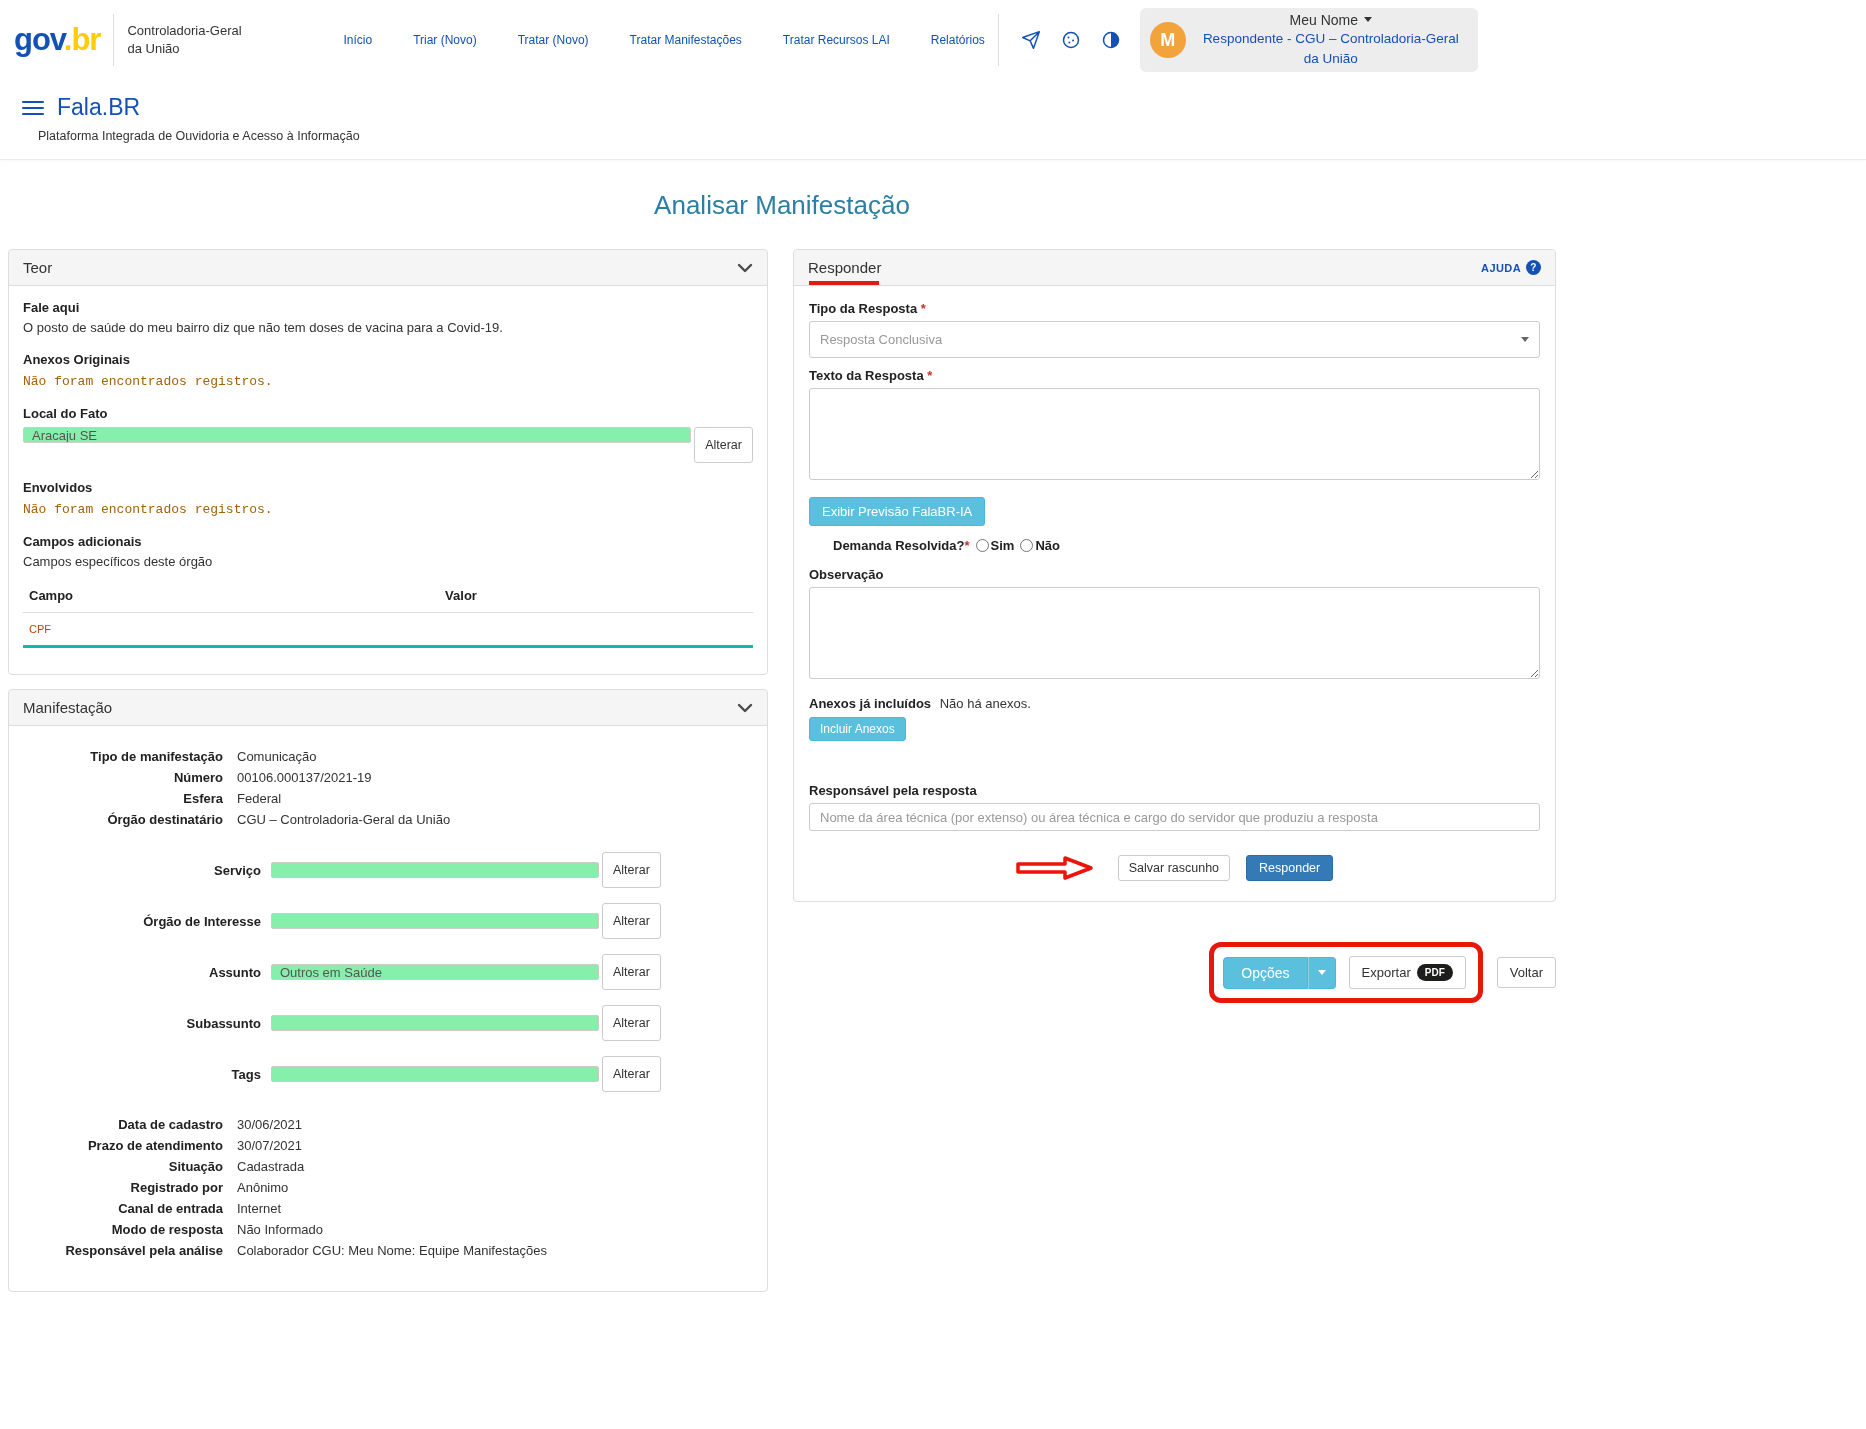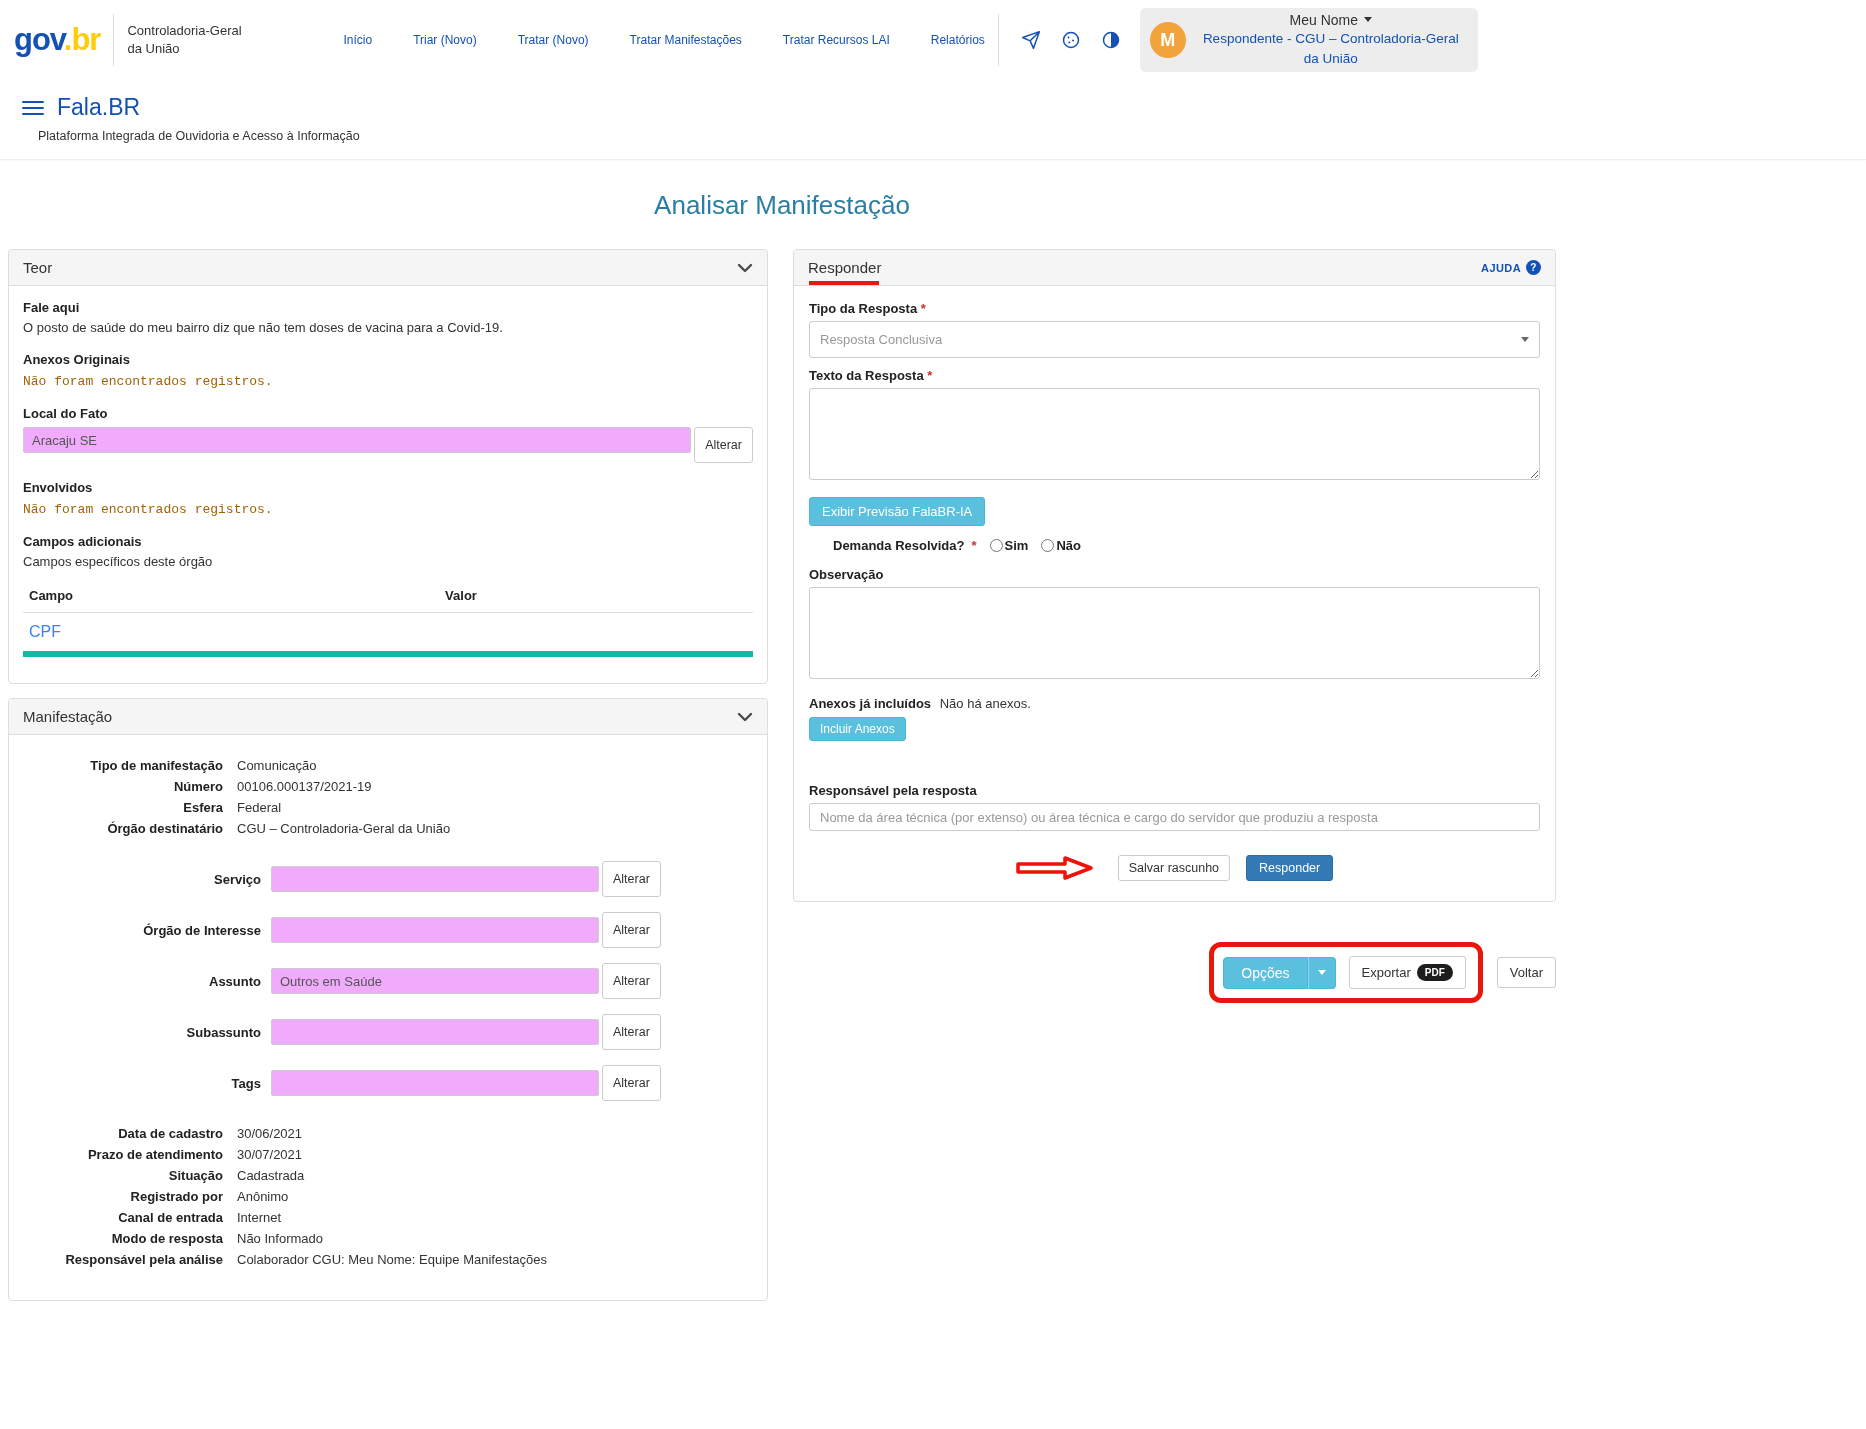--- a/index.html
+++ b/index.html
@@ -54,33 +54,33 @@
   .panel-title { font-size:15px; }
   .chevron-btn { background:none; border:none; cursor:pointer; display:flex; align-items:center; }
   .panel-body { padding:14px 14px 26px; }
 
   .block-label { font-weight:bold; font-size:13px; color:#222; }
   .block-text { font-size:13px; margin-top:5px; }
   .block-muted { color:#a16207; font-size:13px; margin-top:7px;font-family:Liberation Mono, monospace; }
   .mt { margin-top:17px; }
 
   .input-row { display:flex; margin-top:6px; }
-  .gray-input { background:#f0abfc; border:1px solid #ccc; height:26px; padding:2px 8px; color:#555; font-size:13px; border-radius:2px; }
+  .gray-input { background:#86efac; border:1px solid #ccc; height:16px; padding:2px 8px; color:#555; font-size:13px; border-radius:2px; }
   .input-row .gray-input { flex:1; }
   .btn { cursor:pointer; border-radius:3px; }
   .btn-default { background:#fff; border:1px solid #ccc; color:#333; font-size:12.5px; padding:5px 10px; }
   .btn-alterar { margin-left:3px; height:36px; padding:0 10px; font-size:12.5px; flex-shrink:0; }
   .btn-teal { background:#5BC0DE; border:1px solid #46b8da; color:#fff; font-size:13px; padding:6px 12px; }
   .btn-sm { font-size:12px; padding:4px 10px; }
   .btn-primary { background:#337AB7; border:1px solid #2e6da4; color:#fff; font-size:12.5px; padding:5px 12px; }
 
   .campos-table { width:100%; border-collapse:collapse; margin-top:10px; }
   .campos-table th { text-align:left; font-size:13px; color:#222; padding:9px 6px; border-bottom:1px solid #ddd; font-weight:bold; }
   .campos-table th:first-child { width:57%; }
-  .campos-table td { font-size:16px; color:#3b82f6; padding:10px 6px; border-bottom:6px solid #14b8a6; }
+  .campos-table td { font-size:11px; color:#c2410c; padding:10px 6px; border-bottom:3px solid #14b8a6; }
 
   
   .m-body { padding:20px 14px 30px; }
   .m-row { display:flex; align-items:center; min-height:21px; }
   .m-label { width:200px; text-align:right; font-weight:bold; font-size:13px; color:#222; flex-shrink:0; }
   .m-value { margin-left:14px; font-size:13px; color:#333; }
   .m-group-gap { height:22px; }
   .m-edit + .m-edit { margin-top:15px; }
   .m-edit .m-label { width:238px; }
   .m-input { width:328px; margin-left:10px; }
@@ -91,21 +91,21 @@
   .help-icon { width:15px; height:15px; border-radius:50%; background:#1351B4; color:#fff; font-size:10px; font-weight:bold; display:flex; align-items:center; justify-content:center; }
   .responder-body { padding:15px 15px 20px; }
   .field-label-row { font-size:13px; }
   .bold { font-weight:bold; color:#222; }
   .req { color:#C9302C; font-weight:bold; }
   .mt6 { margin-top:6px; } .mt10 { margin-top:10px; } .mt12 { margin-top:12px; } .mt14 { margin-top:14px; }
   .mt-big { margin-top:42px; }
   .select { border:1px solid #ccc; border-radius:3px; height:37px; display:flex; align-items:center; justify-content:space-between; padding:0 10px; margin-top:5px; cursor:pointer; background:#fff; }
   .select-value { color:#999; font-size:13px; }
   .big-textarea { width:100%; height:92px; border:1px solid #ccc; border-radius:3px; margin-top:5px; resize:both; font-size:13px; padding:6px 8px; color:#333; }
-  .demanda-row { display:flex; align-items:flex-start; gap:7px;padding-left:24px; }
+  .demanda-row { display:flex; align-items:flex-start; gap:0;padding-left:24px; }
   .radio-label { display:flex; align-items:center; font-weight:bold; font-size:13px; color:#222; cursor:pointer; margin-left:6px; }
   .radio-label input { margin-right:2px; cursor:pointer; }
   .anexos-row { font-size:13px; }
   .anexos-row .normal { margin-left:5px; color:#333; }
   .white-input { width:100%; height:28px; border:1px solid #ccc; border-radius:3px; padding:0 10px; font-size:13px; color:#333; margin-top:5px; }
   .white-input::placeholder { color:#999; }
   .submit-row { display:flex; justify-content:center; align-items:center; gap:16px; margin-top:24px; }
   .annotation-arrow { margin-right:8px; flex-shrink:0; }
 
   

